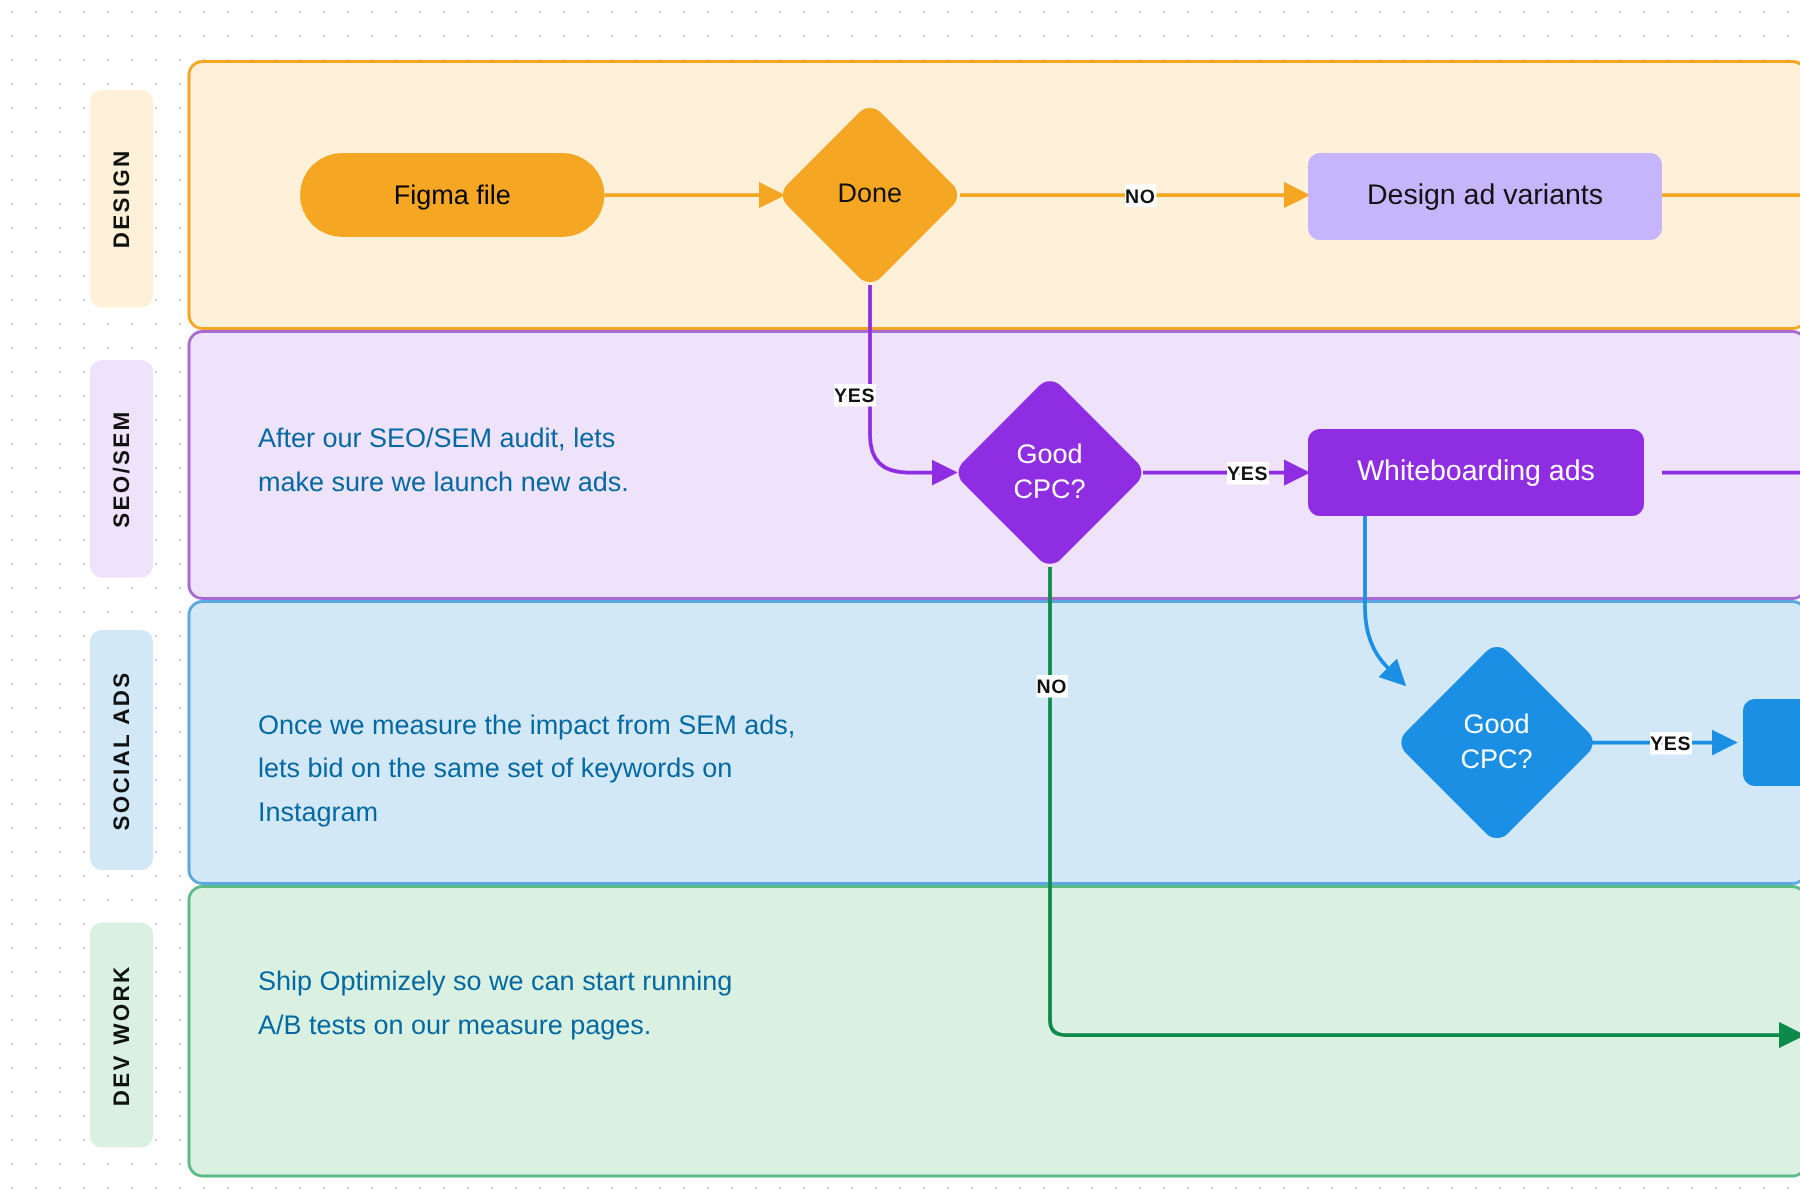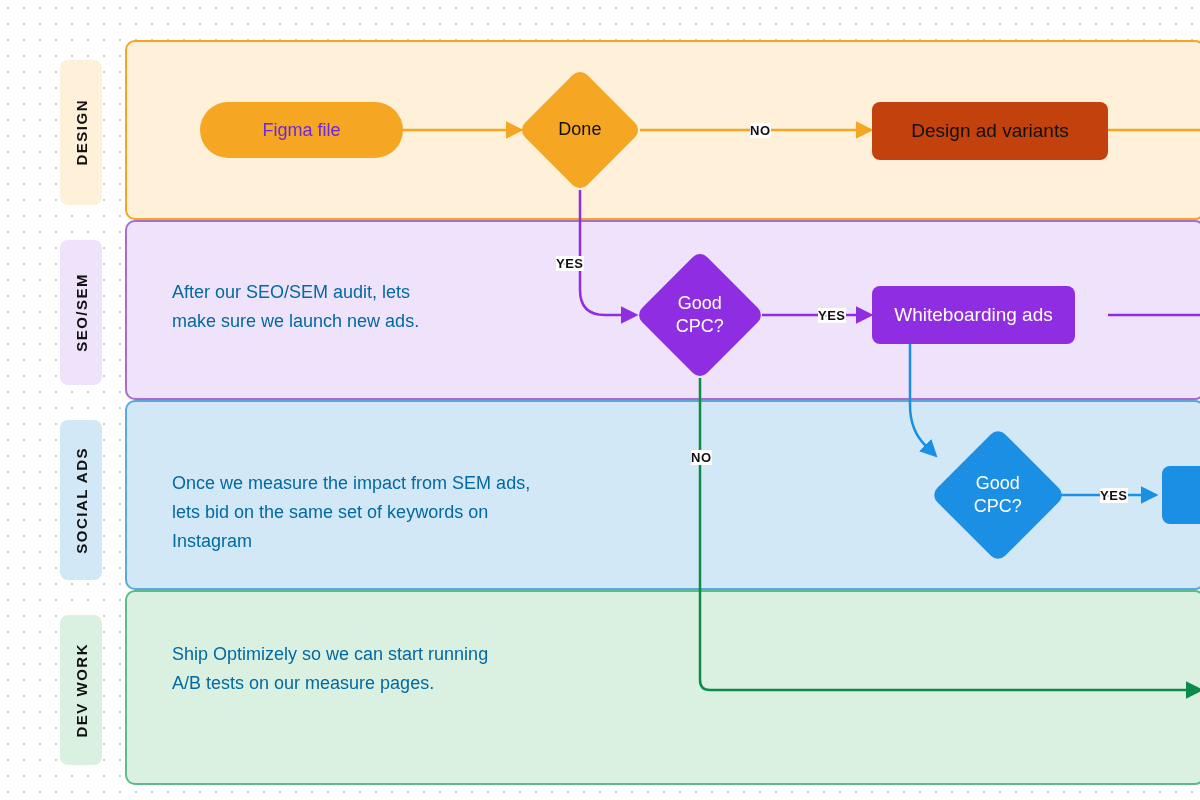--- a/index.html
+++ b/index.html
@@ -48,33 +48,33 @@
     .node {
       position: absolute;
       display: flex;
       align-items: center;
       justify-content: center;
       text-align: center;
       font-weight: 500;
     }
     .pill {
       background: #f5a623;
-      color: #6d28d9;
+      color: #000000;
       border-radius: 30px;
       font-size: 18px;
       height: 56px;
     }
     .rect {
       border-radius: 8px;
       color: #fff;
       font-size: 19px;
       height: 58px;
       padding: 0 18px;
     }
-    .rect.orange { background: #c2410c; color: #111; }
+    .rect.orange { background: #c4b5fd; color: #111; }
     .rect.purple { background: #8e2de2; }
     .rect.blue { background: #1a8fe3; }
 
     .diamond {
       transform: rotate(45deg);
       border-radius: 10px;
     }
     .diamond.orange { background: #f5a623; }
     .diamond.purple { background: #8e2de2; }
     .diamond.blue { background: #1a8fe3; }
@@ -175,21 +175,21 @@
 <div class="node rect orange" style="left:872px; top:102px; width:236px;">
   <span>Design ad variants</span>
 </div>
 
 <div class="lane-text" style="left:172px; top:278px; width:280px;">
   <span>After our SEO/SEM audit, lets make sure we launch new ads.</span>
 </div>
 <div class="node diamond purple" style="left:654px; top:269px; width:92px; height:92px;">
   <div class="inner">Good CPC?</div>
 </div>
-<div class="node rect purple" style="left:872px; top:286px; width:203px;">
+<div class="node rect purple" style="left:872px; top:286px; width:224px;">
   <span>Whiteboarding ads</span>
 </div>
 
 <div class="lane-text" style="left:172px; top:469px; width:360px;">
   <span>Once we measure the impact from SEM ads, lets bid on the same set of keywords on Instagram</span>
 </div>
 <div class="node diamond blue" style="left:950px; top:447px; width:96px; height:96px;">
   <div class="inner">Good CPC?</div>
 </div>
 <div class="node rect blue" style="left:1162px; top:466px; width:60px;"></div>

